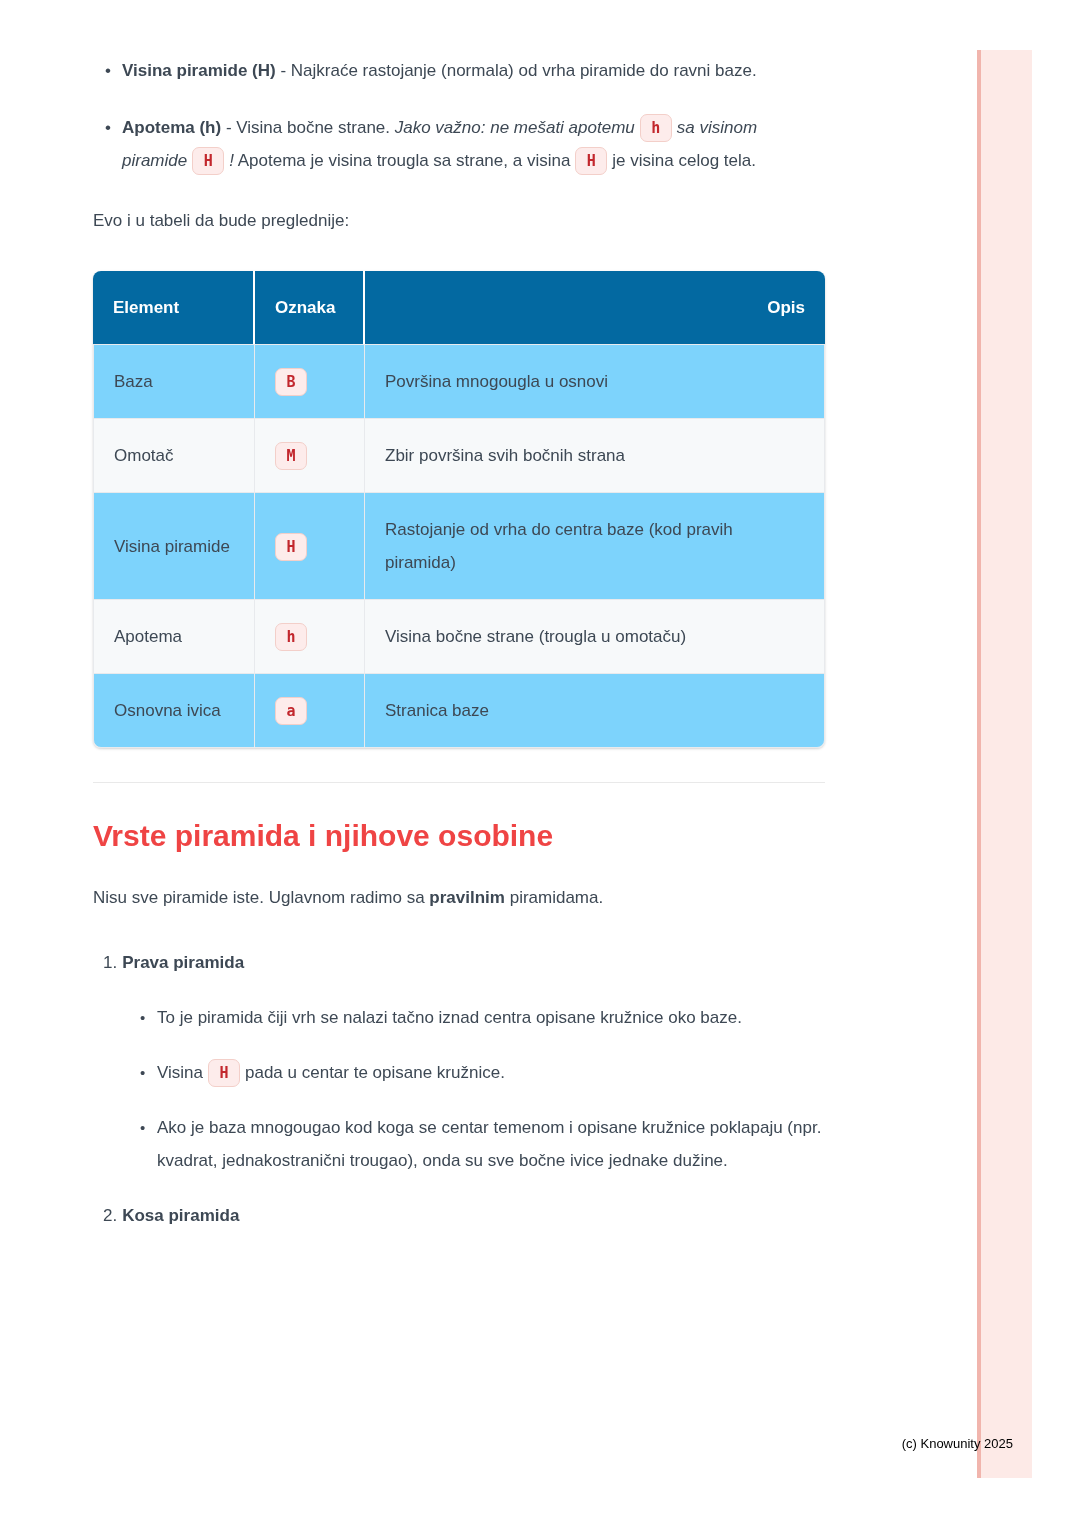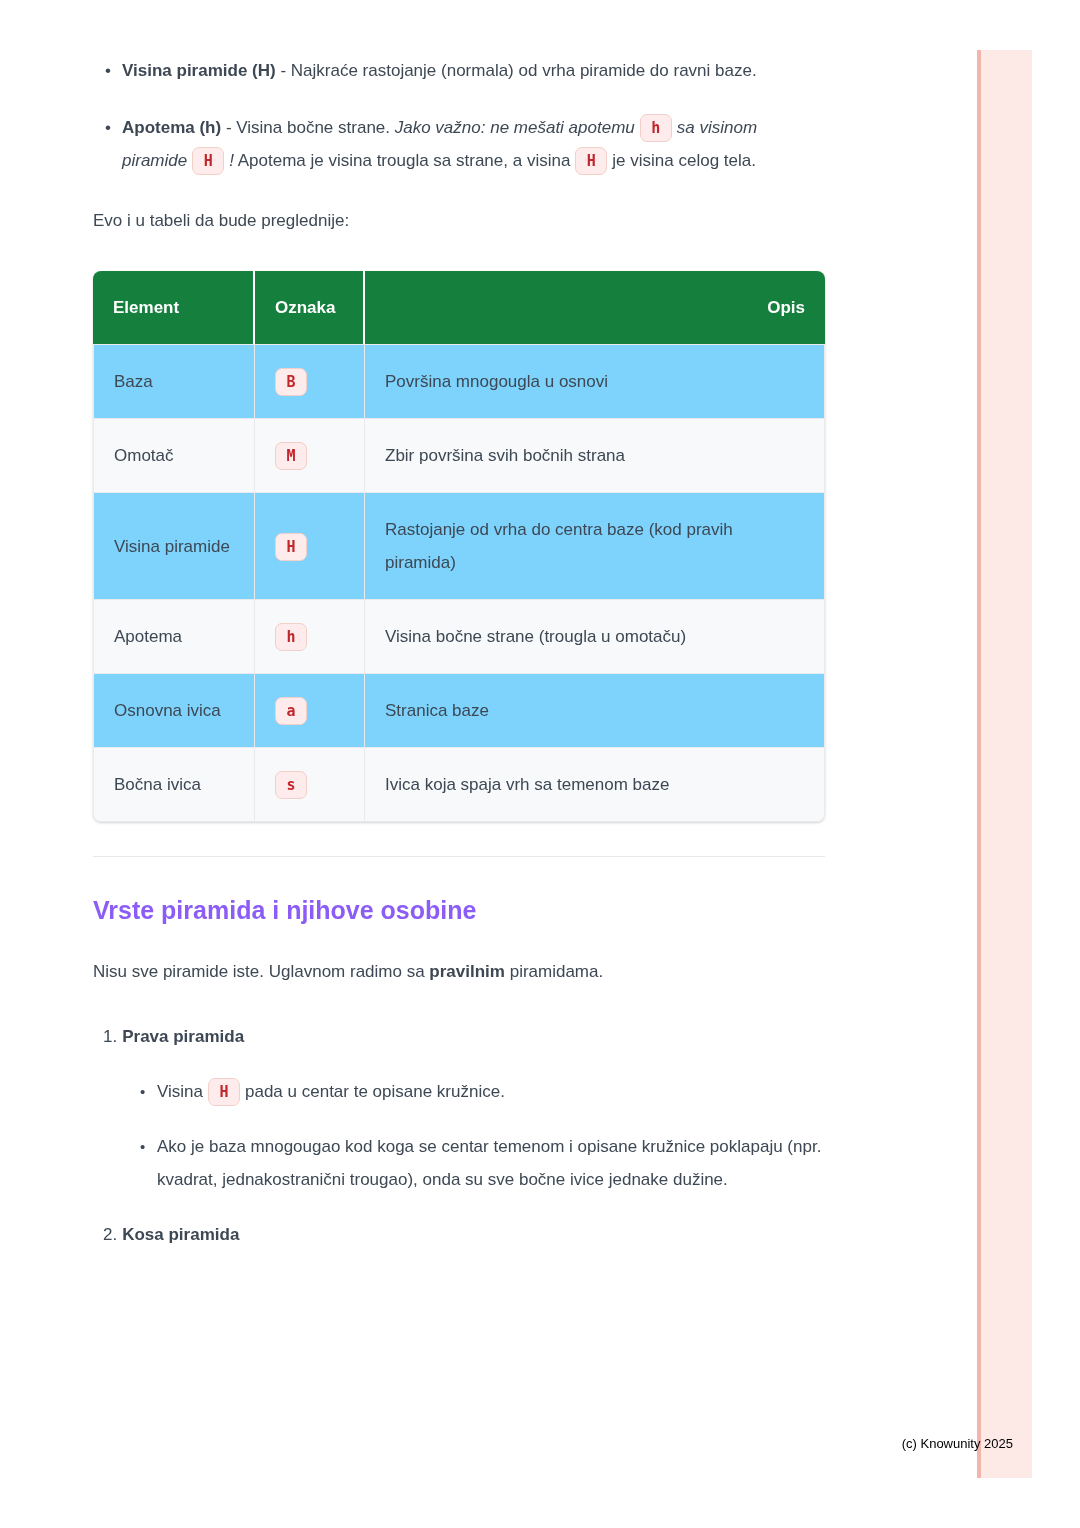--- a/index.html
+++ b/index.html
@@ -37,42 +37,42 @@
   
   .table-wrap{
     margin-top:34px;border-radius:8px;
     box-shadow:0 1px 3px rgba(0,0,0,.12),0 1px 2px rgba(0,0,0,.06);
   }
   table.elements{
     width:732px;table-layout:fixed;border-collapse:separate;border-spacing:0;
     font-size:17px;line-height:33px;
   }
   table.elements th{
-    background:#15803d;color:#ffffff;font-weight:bold;text-align:left;
+    background:#0369a1;color:#ffffff;font-weight:bold;text-align:left;
     padding:20px 20px;border-right:2px solid #ffffff;
   }
   table.elements th:last-child{border-right:none;}
   table.elements th:first-child{border-top-left-radius:8px;}
   table.elements th:last-child{border-top-right-radius:8px;text-align:right;}
   table.elements td{
     padding:20px 20px;vertical-align:middle;
     border-top:1px solid #e8eaed;border-right:1px solid #e8eaed;
     background:#7dd3fc;
   }
   table.elements td:last-child{border-right:1px solid #e8eaed;}
   table.elements td:first-child{border-left:1px solid #e8eaed;}
   table.elements tr:nth-child(even) td{background:#f7f9fa;}
   table.elements tr:last-child td{border-bottom:1px solid #e8eaed;}
   table.elements tr:last-child td:first-child{border-bottom-left-radius:8px;}
   table.elements tr:last-child td:last-child{border-bottom-right-radius:8px;}
   
   hr.section-divider{border:none;border-top:1px solid #e9e9e9;margin:34px 0 0 0;}
   
   h2.section-heading{
-    margin:36px 0 0 0;font-size:25px;line-height:34px;font-weight:bold;color:#8b5cf6;
+    margin:36px 0 0 0;font-size:30px;line-height:34px;font-weight:bold;color:#ef4444;
   }
   .section-lead{margin:28px 0 0 0;}
   .numbered{margin-top:32px;padding-left:10px;}
   .numbered-item{margin-top:10px;}
   .numbered-item .title-line{line-height:33px;}
   .numbered-item .num{font-weight:normal;margin-right:5px;}
   .sub-list{list-style:none;margin:22px 0 0 0;padding:0 0 0 54px;}
   .sub-list>li{position:relative;margin:0 0 22px 0;}
   .sub-list>li::before{
     content:"•";position:absolute;left:-17px;top:0;font-size:15px;color:#3d4854;
@@ -129,39 +129,35 @@
           <tr>
             <td>Apotema</td>
             <td><code class="chip" style="margin: 0px;">h</code></td>
             <td>Visina bočne strane (trougla u omotaču)</td>
           </tr>
           <tr>
             <td>Osnovna ivica</td>
             <td><code class="chip" style="margin: 0px;">a</code></td>
             <td>Stranica baze</td>
           </tr>
-          <tr>
-            <td>Bočna ivica</td>
-            <td><code class="chip" style="margin: 0px;">s</code></td>
-            <td>Ivica koja spaja vrh sa temenom baze</td>
-          </tr>
         </tbody>
     </table>
   </div>
 
   <hr class="section-divider">
 
   <h2 class="section-heading">Vrste piramida i njihove osobine</h2>
 
   <p class="section-lead" id="section-lead"><span>Nisu sve piramide iste. Uglavnom radimo sa </span><strong>pravilnim</strong><span> piramidama.</span></p>
 
   <div class="numbered" id="numbered-list">
       <div class="numbered-item">
         <div class="title-line"><span class="num">1.</span><strong>Prava piramida</strong></div>
         <ul class="sub-list">
+          <li><span>To je piramida čiji vrh se nalazi tačno iznad centra opisane kružnice oko baze.</span></li>
           <li><span>Visina</span><code class="chip">H</code><span>pada u centar te opisane kružnice.</span></li>
           <li><span>Ako je baza mnogougao kod koga se centar temenom i opisane kružnice poklapaju (npr. kvadrat, jednakostranični trougao), onda su sve bočne ivice jednake dužine.</span></li>
         </ul>
       </div>
       <div class="numbered-item">
         <div class="title-line"><span class="num">2.</span><strong>Kosa piramida</strong></div>
       </div>
     </div>
 
 </div>

